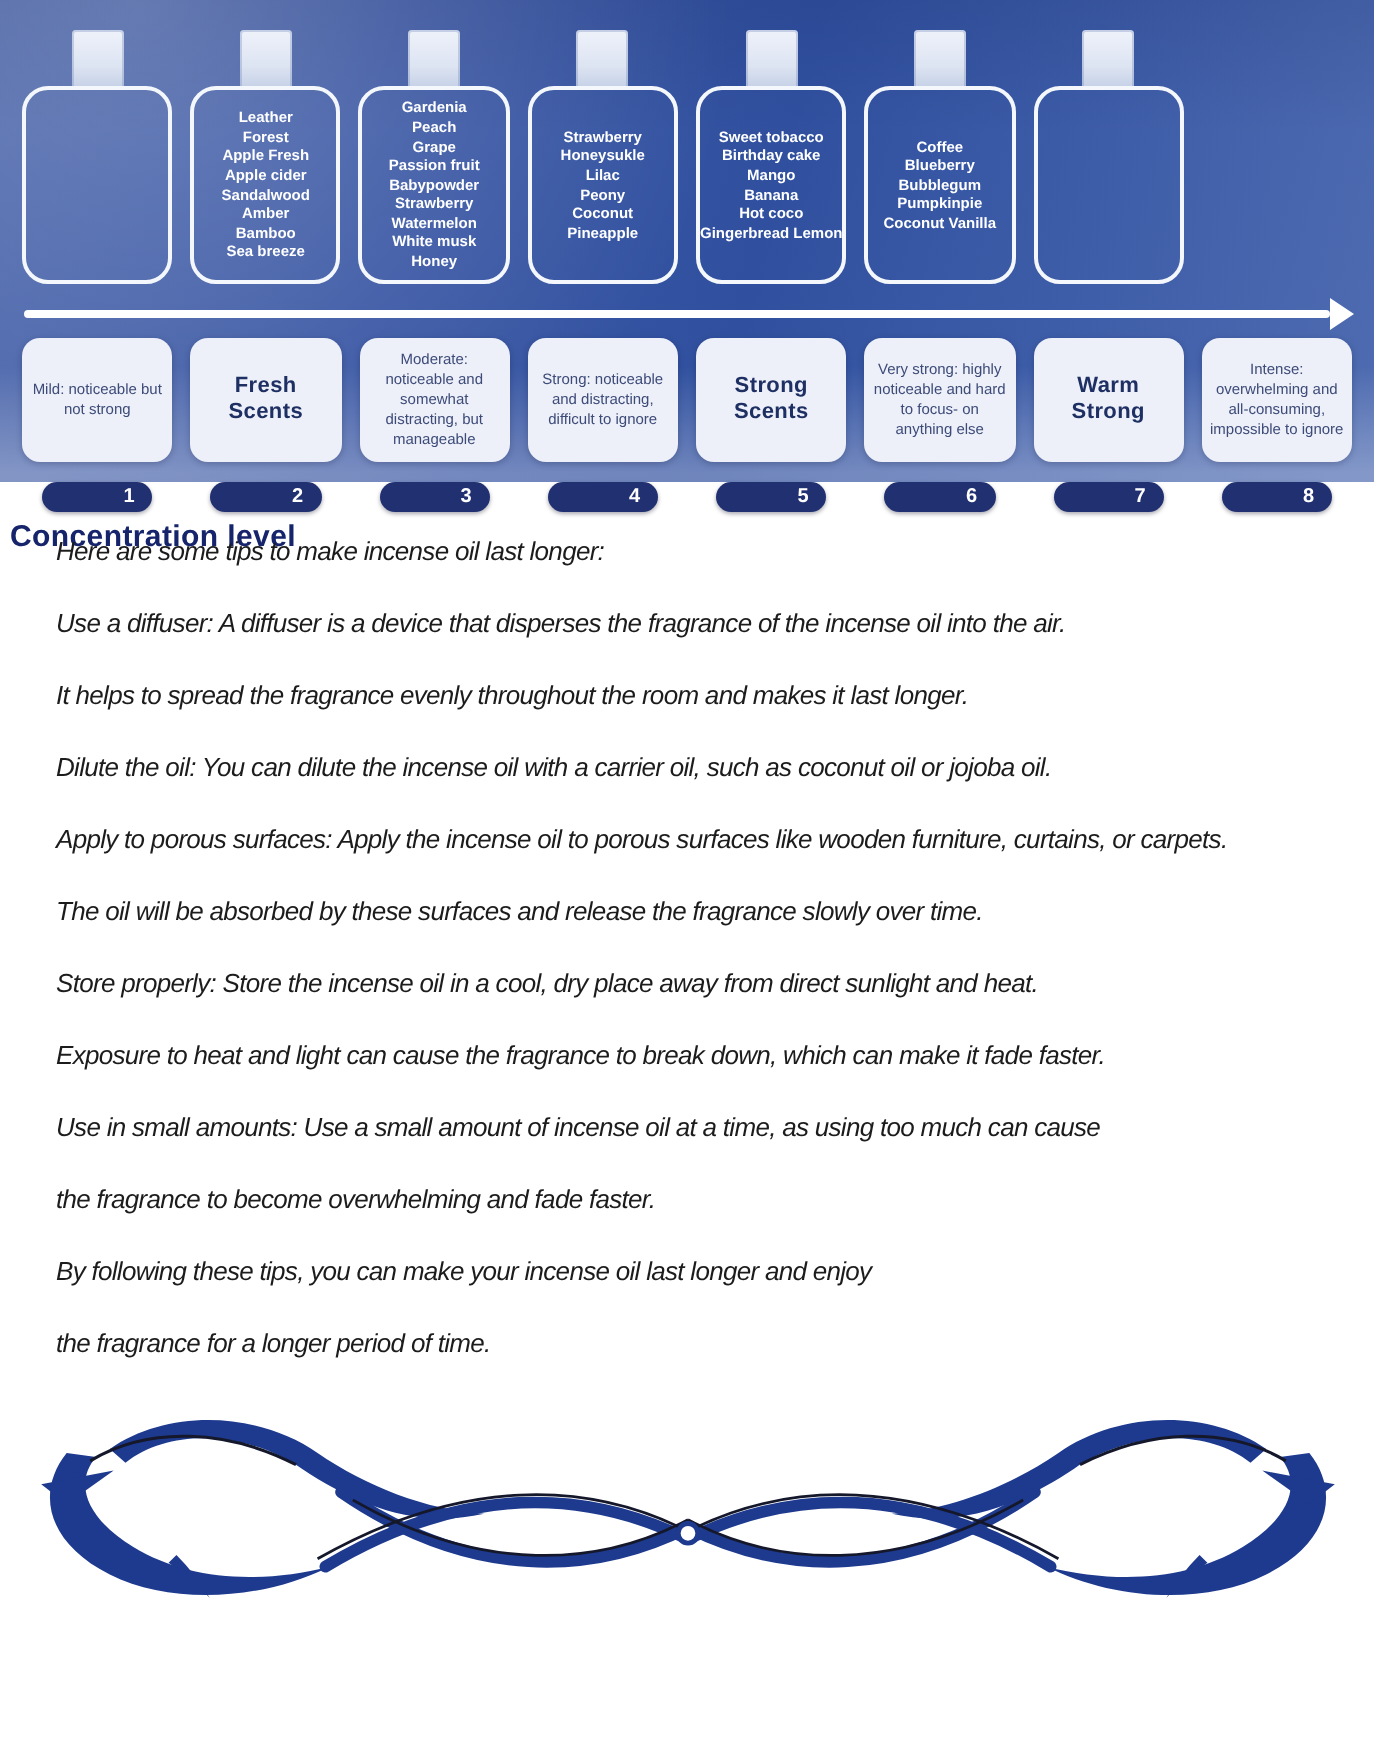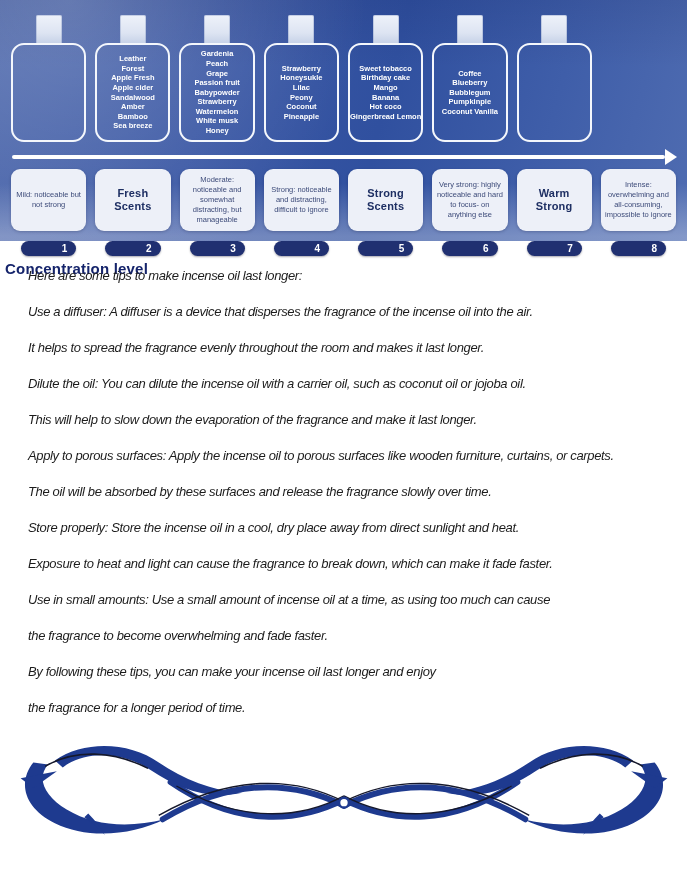--- a/index.html
+++ b/index.html
@@ -153,21 +153,20 @@
       </div>
 
     <div class="axis-label">Concentration level</div>
   </section>
 
   <section class="tips" id="tips">
       <p>Here are some tips to make incense oil last longer:</p>
       <p>Use a diffuser: A diffuser is a device that disperses the fragrance of the incense oil into the air.</p>
       <p>It helps to spread the fragrance evenly throughout the room and makes it last longer.</p>
       <p>Dilute the oil: You can dilute the incense oil with a carrier oil, such as coconut oil or jojoba oil.</p>
-      <p>This will help to slow down the evaporation of the fragrance and make it last longer.</p>
       <p>Apply to porous surfaces: Apply the incense oil to porous surfaces like wooden furniture, curtains, or carpets.</p>
       <p>The oil will be absorbed by these surfaces and release the fragrance slowly over time.</p>
       <p>Store properly: Store the incense oil in a cool, dry place away from direct sunlight and heat.</p>
       <p>Exposure to heat and light can cause the fragrance to break down, which can make it fade faster.</p>
       <p>Use in small amounts: Use a small amount of incense oil at a time, as using too much can cause</p>
       <p>the fragrance to become overwhelming and fade faster.</p>
       <p>By following these tips, you can make your incense oil last longer and enjoy</p>
       <p>the fragrance for a longer period of time.</p>
     </section>
 

